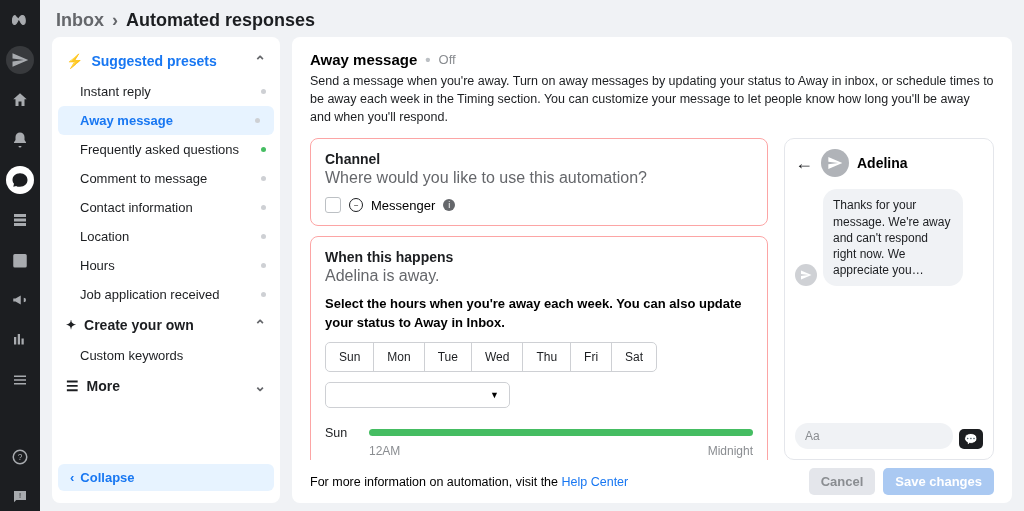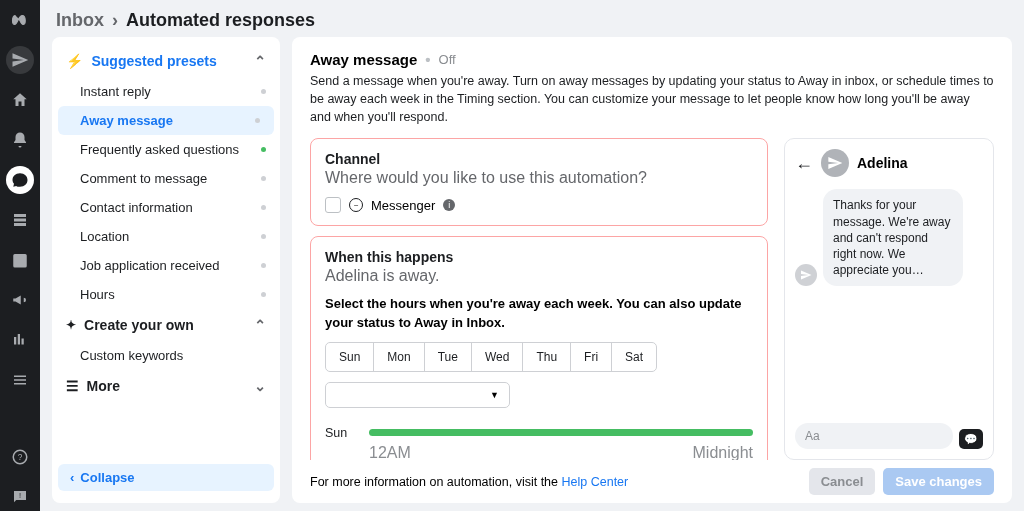--- a/index.html
+++ b/index.html
@@ -38,21 +38,21 @@
 .bold-instr { font-size: 13px; font-weight: 700; margin-top: 10px; line-height: 1.4; }
 .days { display: flex; gap: 0; margin-top: 10px; border: 1px solid #ced0d4; border-radius: 5px; overflow: hidden; width: fit-content; }
 .day { padding: 7px 13px; font-size: 12px; color: #1c1e21; border-right: 1px solid #ced0d4; cursor: pointer; }
 .day:last-child { border-right: none; }
 .tz-select { margin-top: 10px; border: 1px solid #ced0d4; border-radius: 5px; padding: 7px 10px; font-size: 12.5px; display: flex; align-items: center; width: 185px; cursor: pointer; }
 .tz-select .arr { margin-left: auto; font-size: 9px; }
 .schedule { margin-top: 18px; }
 .sched-row { display: flex; align-items: center; gap: 10px; margin-bottom: 14px; }
 .sched-label { width: 34px; font-size: 12.5px; color: #1c1e21; }
 .sched-bar { flex: 1; height: 7px; background: #45bd62; border-radius: 4px; position: relative; }
-.sched-times { display: flex; justify-content: space-between; font-size: 16px; color: #8a8d91; margin-left: 44px; margin-top: -10px; margin-bottom: 8px; }
+.sched-times { display: flex; justify-content: space-between; font-size: 12px; color: #8a8d91; margin-left: 44px; margin-top: -10px; margin-bottom: 8px; }
 .preview { width: 210px; border: 1px solid #e4e6eb; border-radius: 10px; padding: 10px; display: flex; flex-direction: column; }
 .preview-header { display: flex; align-items: center; gap: 8px; margin-bottom: 12px; }
 .back-arrow { font-size: 18px; color: #1c1e21; cursor: pointer; }
 .avatar { width: 28px; height: 28px; border-radius: 50%; background: #b0b3b8; display: flex; align-items: center; justify-content: center; }
 .avatar svg { width: 16px; height: 16px; fill: #fff; }
 .preview-name { font-size: 14px; font-weight: 700; }
 .chat-row { display: flex; align-items: flex-end; gap: 6px; }
 .small-avatar { width: 22px; height: 22px; border-radius: 50%; background: #cfd1d5; display: flex; align-items: center; justify-content: center; flex-shrink: 0; }
 .small-avatar svg { width: 12px; height: 12px; fill: #fff; }
 .bubble { background: #f0f2f5; border-radius: 14px; padding: 8px 10px; font-size: 12px; line-height: 1.35; color: #1c1e21; max-width: 140px; }
@@ -168,25 +168,25 @@
         </div>
       <div class="preset-item">
           <span>Contact information</span>
           <span class="dot"></span>
         </div>
       <div class="preset-item">
           <span>Location</span>
           <span class="dot"></span>
         </div>
       <div class="preset-item">
+          <span>Hours</span>
+          <span class="dot"></span>
+        </div>
+      <div class="preset-item">
           <span>Job application received</span>
-          <span class="dot"></span>
-        </div>
-      <div class="preset-item">
-          <span>Hours</span>
           <span class="dot"></span>
         </div>
 
       <div class="section-header">
         <span class="sparkle">✦</span>
         <span>Create your own</span>
         <span class="chev">⌃</span>
       </div>
       <div class="preset-item">
           <span>Custom keywords</span>

